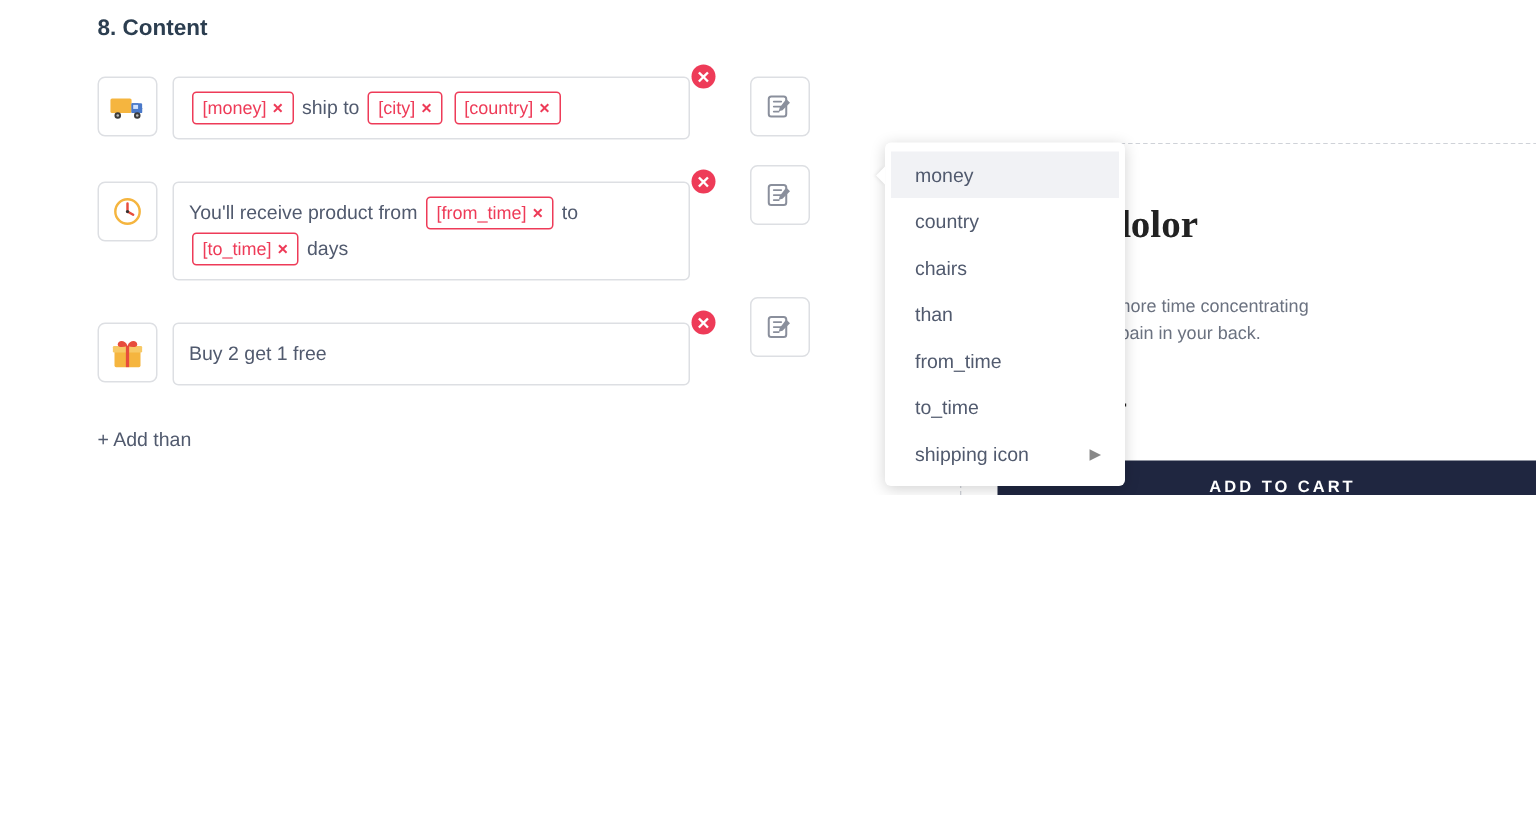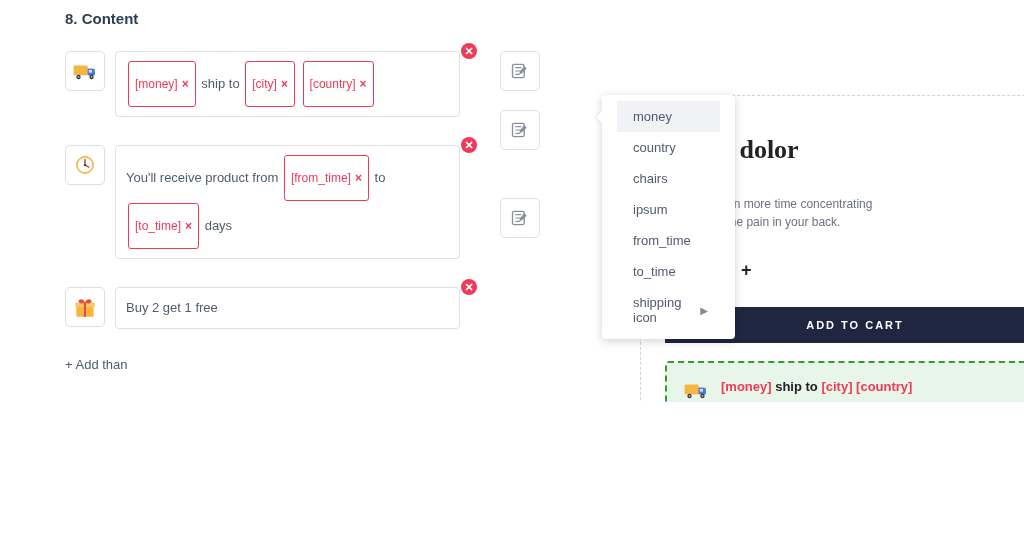--- a/index.html
+++ b/index.html
@@ -51,21 +51,21 @@
     font-size: 13px;
     line-height: 24px;
     color: #515a6e;
     min-height: 40px;
   }
   .token {
     display: inline-block;
     color: #ee3b58;
     border: 1px solid #ee3b58;
     border-radius: 3px;
-    padding: 12px 6px;
+    padding: 0 6px;
     line-height: 20px;
     font-size: 12px;
     margin: 1px 2px;
     white-space: nowrap;
   }
   .token .x { margin-left: 4px; font-weight: bold; }
   .delete-badge {
     position: absolute;
     right: -17px;
     top: -8px;
@@ -93,27 +93,26 @@
     flex-direction: column;
     gap: 0;
   }
   .mid-col .icon-btn { margin-bottom: 19px; }
   .mid-col .spacer { height: 9px; }
 
   .dropdown {
     position: absolute;
     left: 525px;
     top: 44px;
-    width: 133px;
+    width: 160px;
     background: #fff;
     border-radius: 4px;
     box-shadow: 0 2px 10px rgba(0,0,0,0.18);
-    padding: 6px 15px;
+    padding: 6px 4px;
     z-index: 100;
-    margin-left: 12px;
   }
   .dropdown::before {
     content: "";
     position: absolute;
     left: -6px;
     top: 16px;
     width: 0; height: 0;
     border-top: 6px solid transparent;
     border-bottom: 6px solid transparent;
     border-right: 6px solid #fff;
@@ -303,21 +302,21 @@
             <path d="M17 6l3 3-6 6-3 .8.8-3z" fill="#8a8f9c"></path>
           </svg>
         </div>
       </div>
   </div>
 
   <div class="dropdown" id="dropdown">
       <div class="dd-item selected">money</div>
       <div class="dd-item">country</div>
       <div class="dd-item">chairs</div>
-      <div class="dd-item">ipsum</div>
+      <div class="dd-item">than</div>
       <div class="dd-item">from_time</div>
       <div class="dd-item">to_time</div>
       <div class="dd-item">shipping icon<span class="arrow">▶</span></div>
     </div>
 
   <div class="preview">
     <div class="pv-caption">N</div>
     <h2 class="pv-title">ipsum dolor</h2>
     <div class="pv-desc">
       <span>e chairs mean more time concentrating</span><br>

